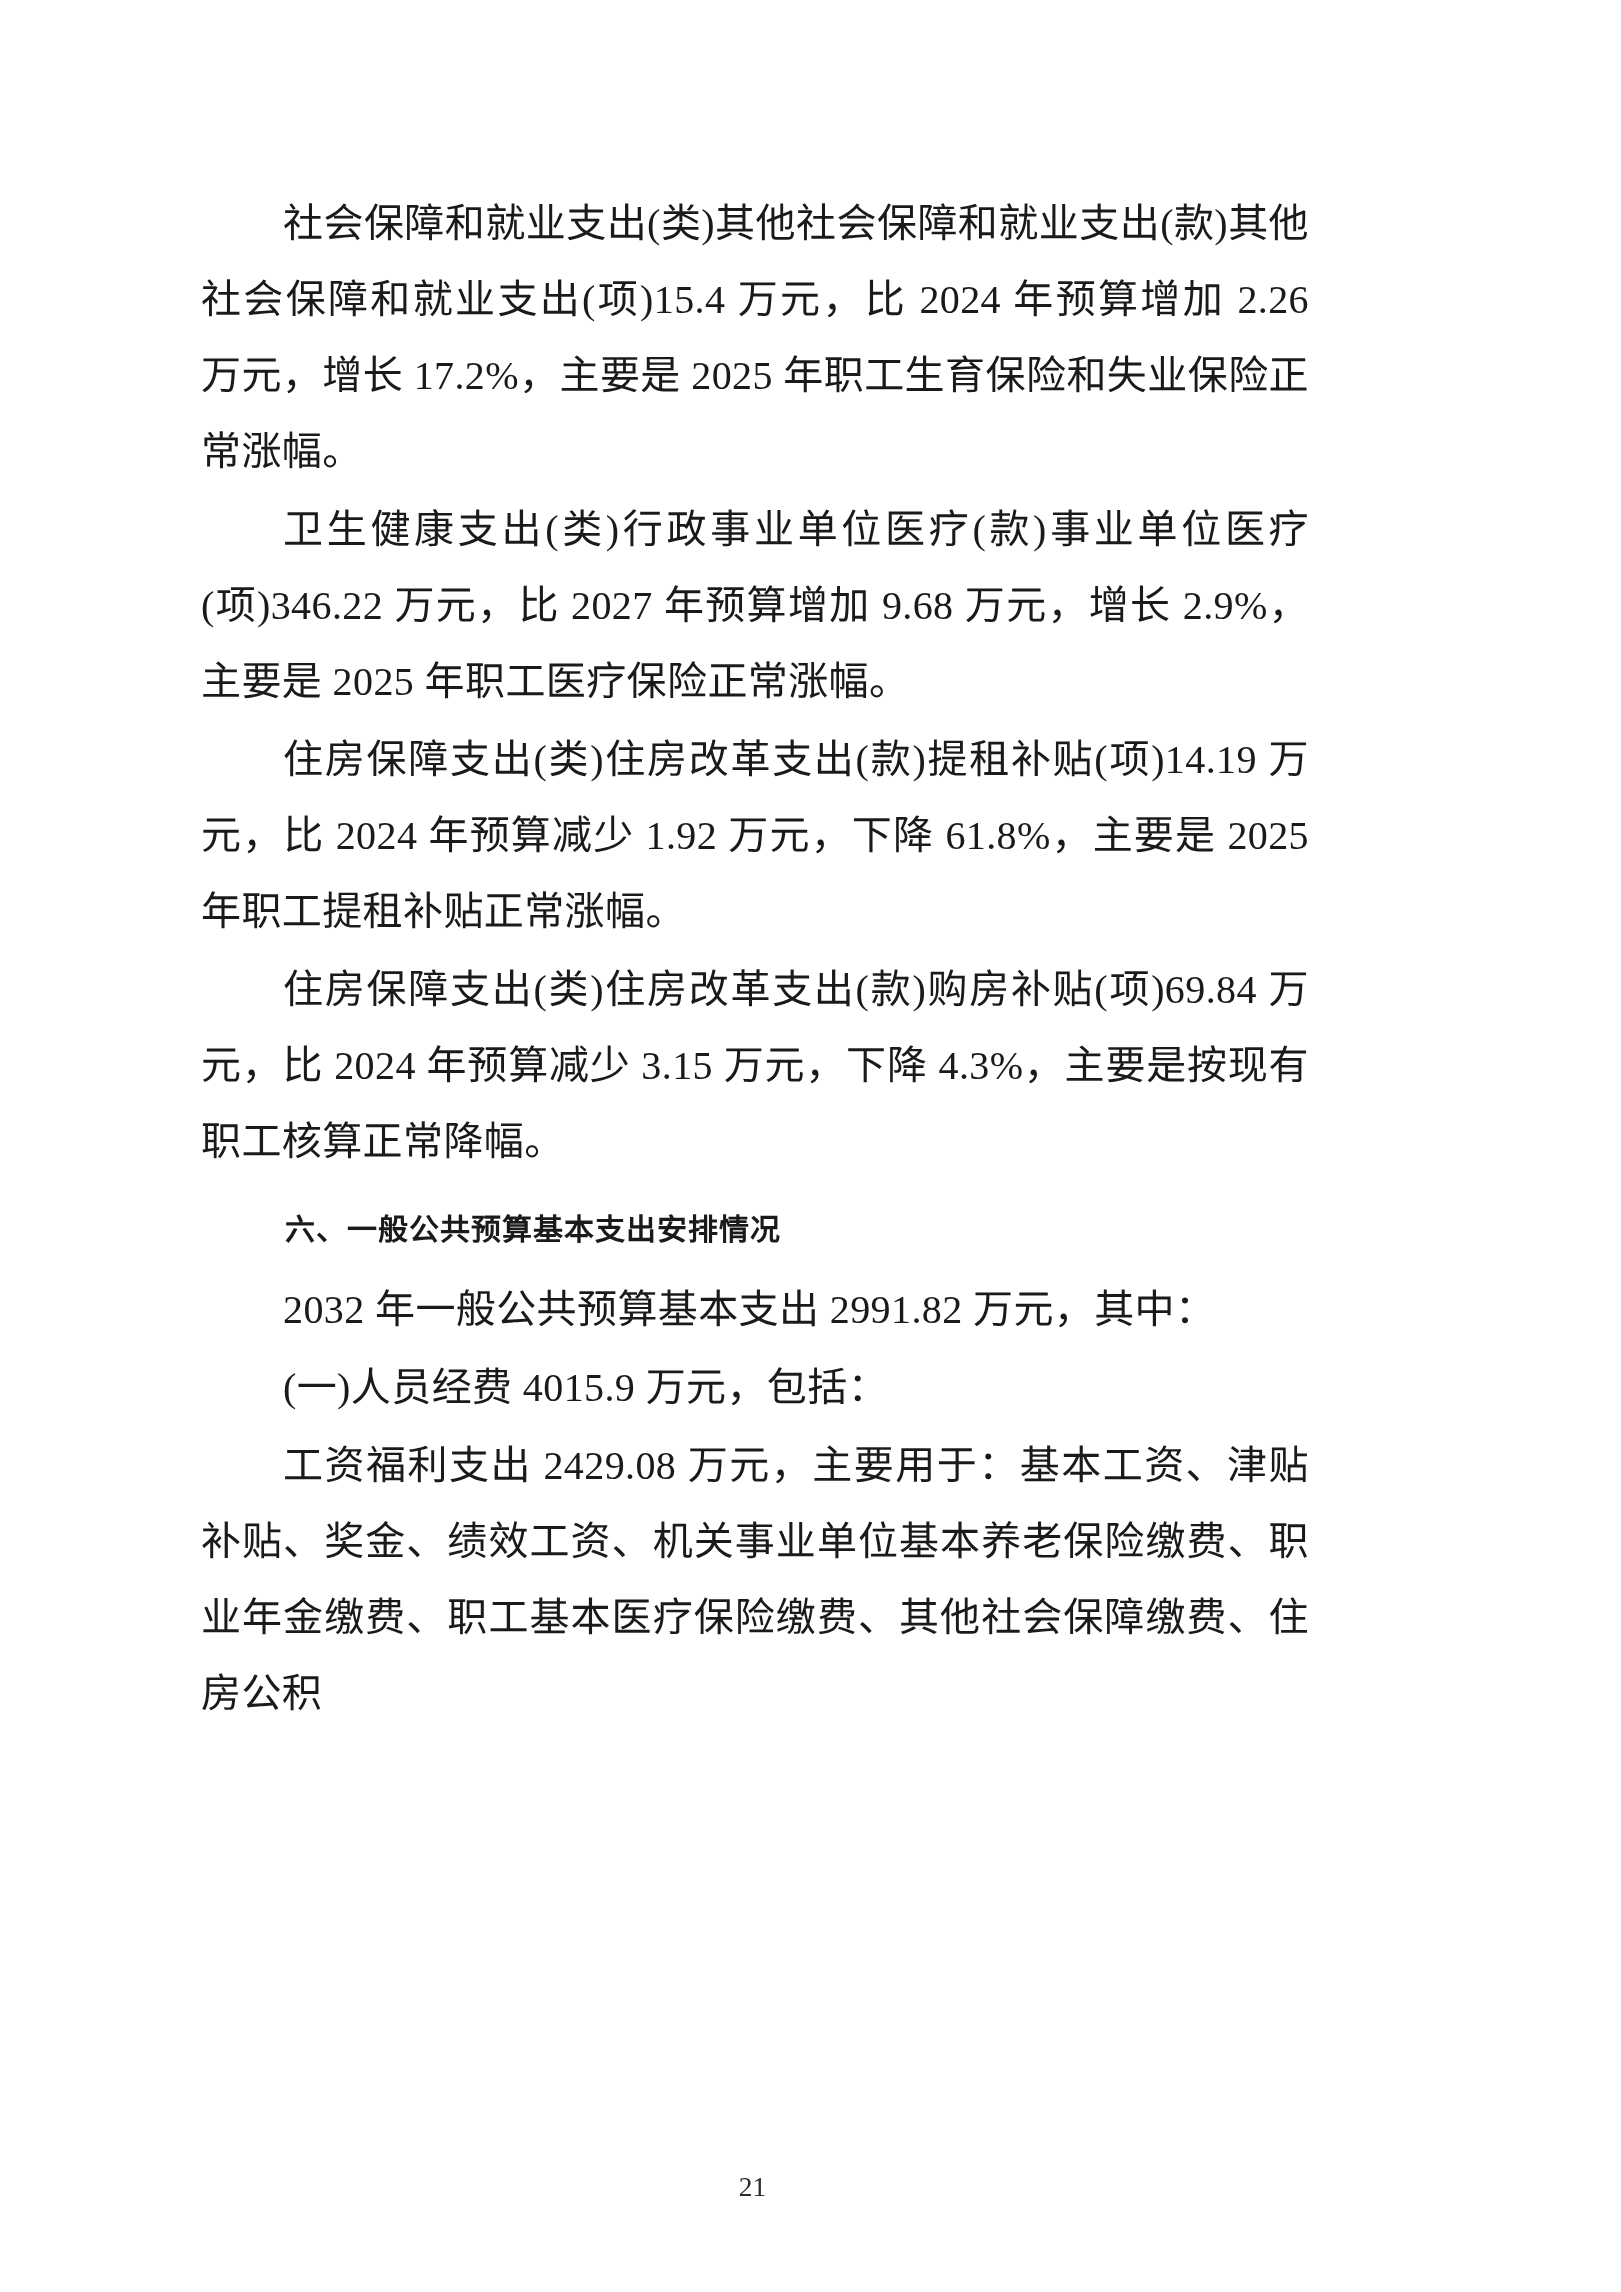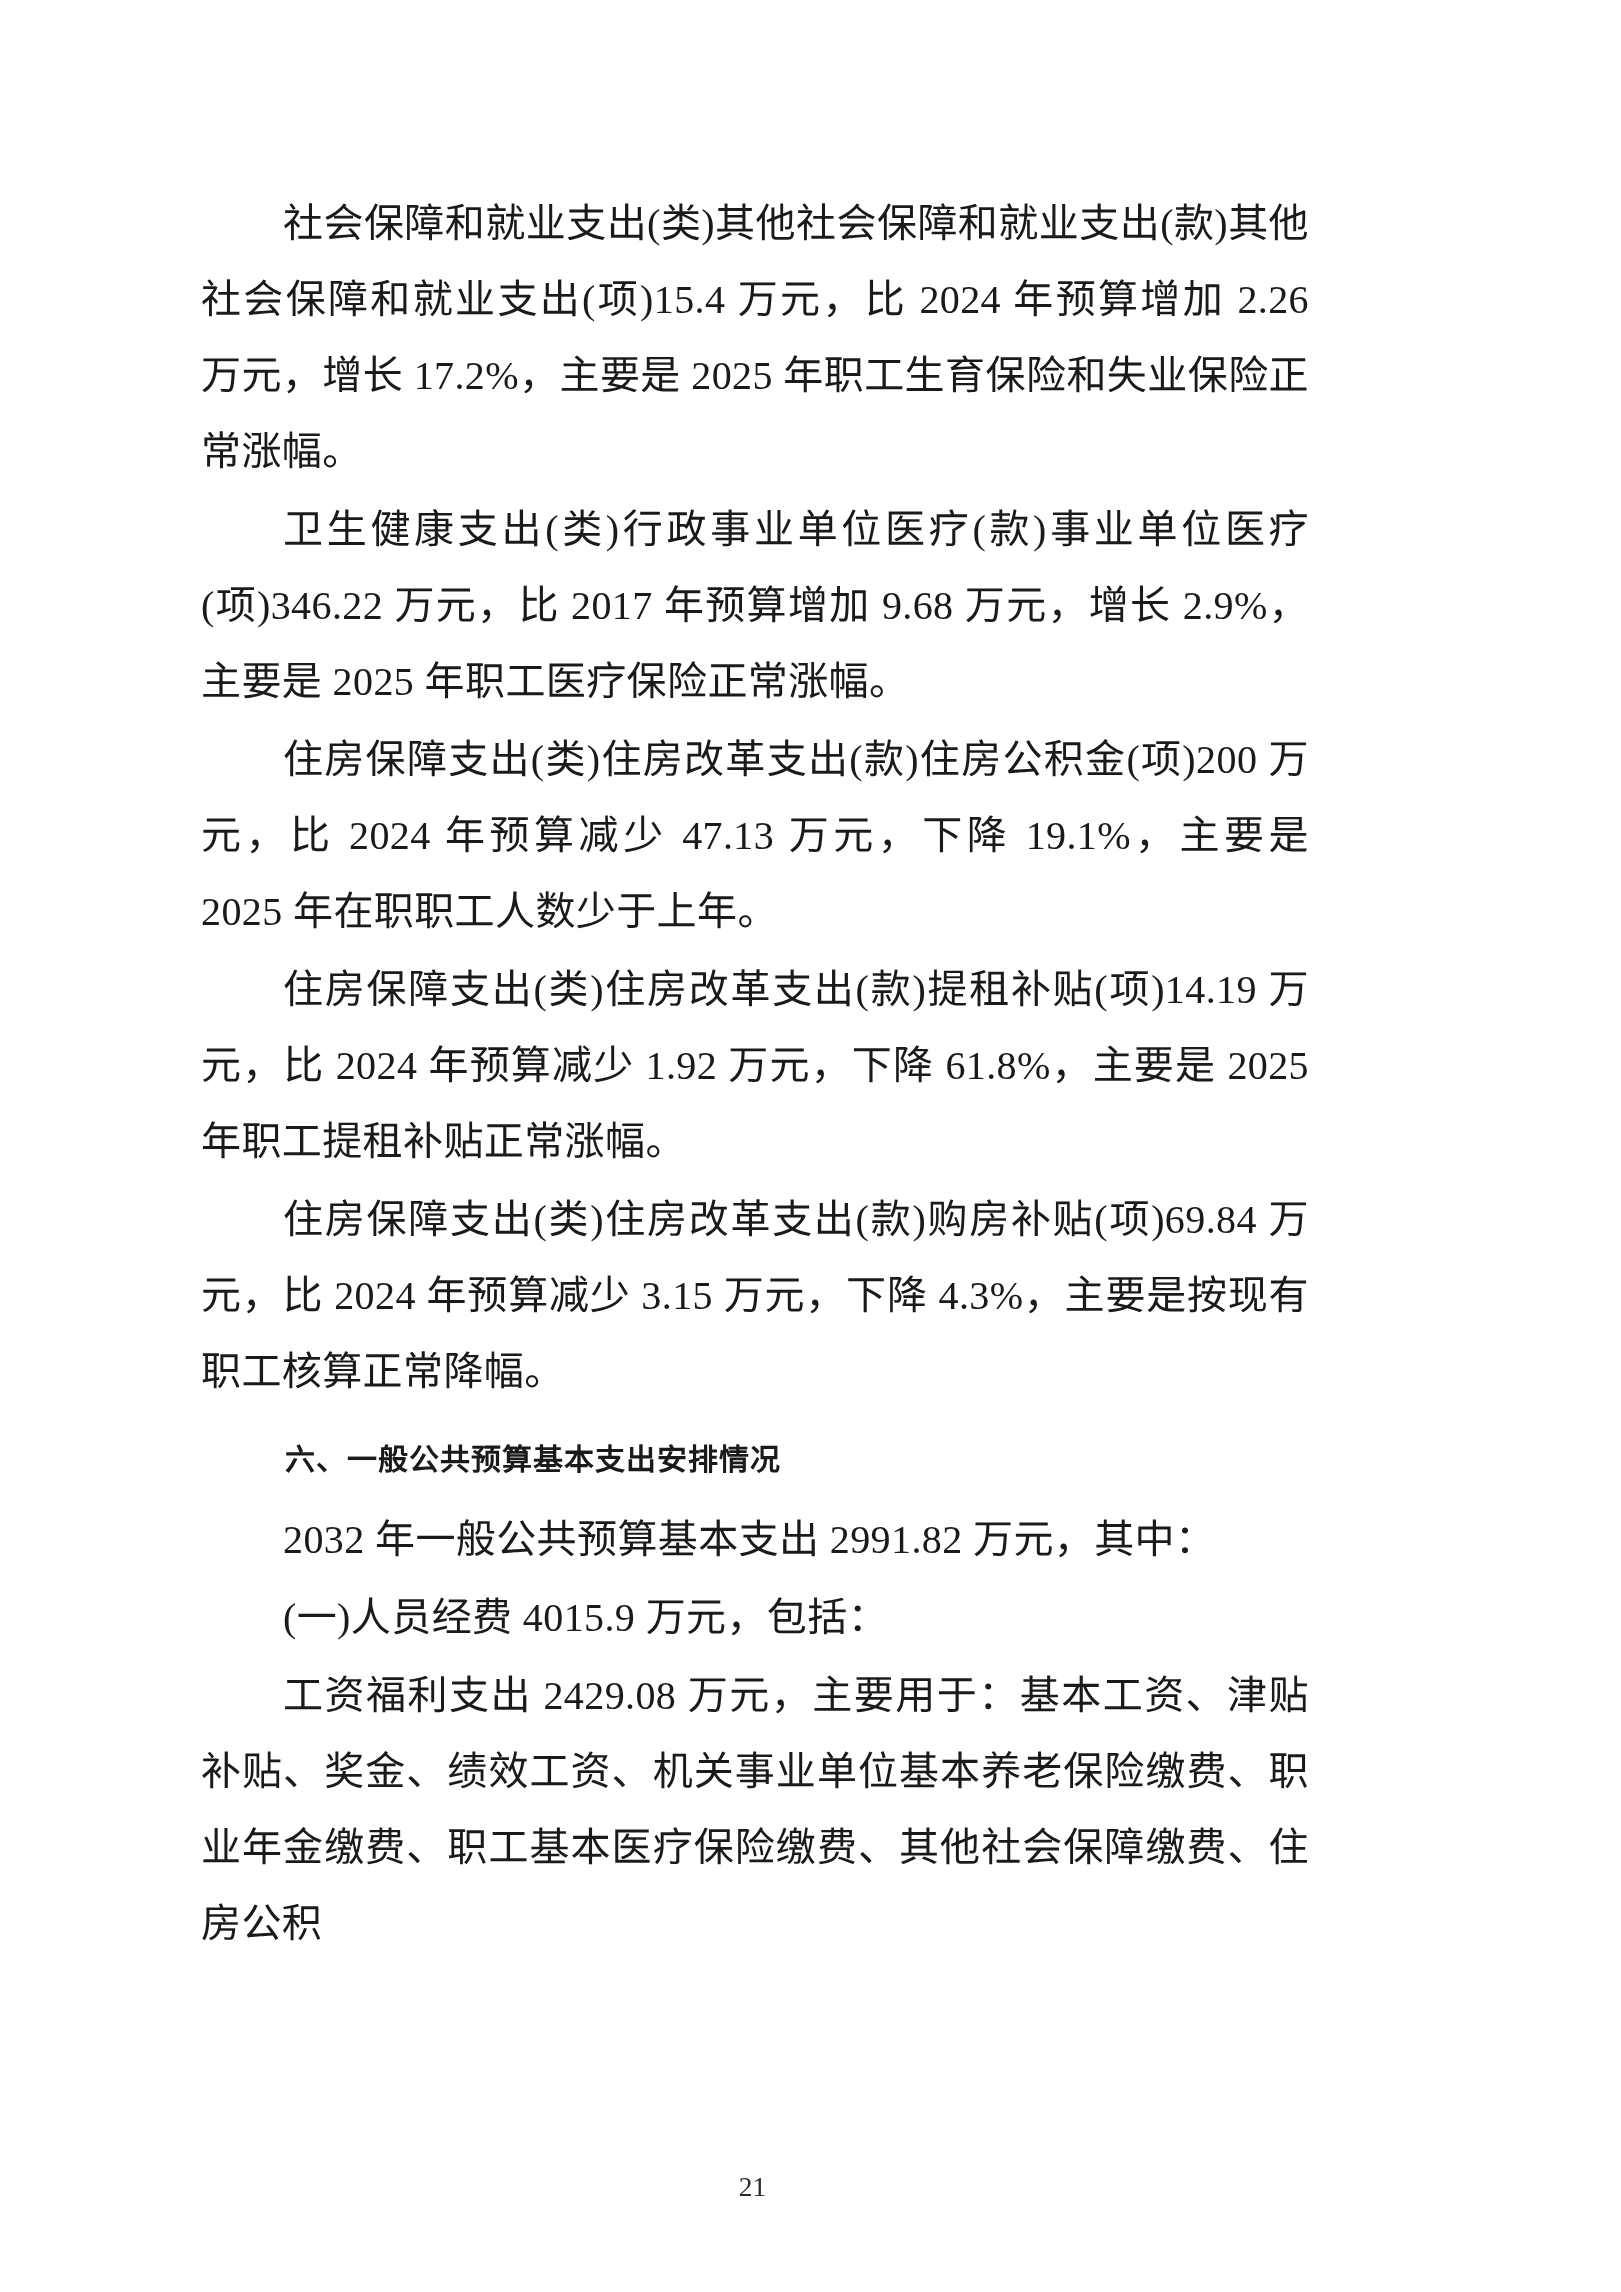--- a/index.html
+++ b/index.html
@@ -55,23 +55,22 @@
     color: #2b2b2b;
   }
 </style>
 </head>
 <body>
 
 <div class="page">
 
   <p class="body-text para">社会保障和就业支出(类)其他社会保障和就业支出(款)其他社会保障和就业支出(项)15.4 万元，比 2024 年预算增加 2.26 万元，增长 17.2%，主要是 2025 年职工生育保险和失业保险正常涨幅。</p>
 
-  <p class="body-text para">卫生健康支出(类)行政事业单位医疗(款)事业单位医疗(项)346.22 万元，比 2017 年预算增加 9.68 万元，增长 2.9%，主要是 2025 年职工医疗保险正常涨幅。</p>
+  <p class="body-text para">卫生健康支出(类)行政事业单位医疗(款)事业单位医疗(项)346.22 万元，比 2027 年预算增加 9.68 万元，增长 2.9%，主要是 2025 年职工医疗保险正常涨幅。</p>
 
-  <p class="body-text para">住房保障支出(类)住房改革支出(款)住房公积金(项)200 万元，比 2024 年预算减少 47.13 万元，下降 19.1%，主要是 2025 年在职职工人数少于上年。</p>
 
   <p class="body-text para">住房保障支出(类)住房改革支出(款)提租补贴(项)14.19 万元，比 2024 年预算减少 1.92 万元，下降 61.8%，主要是 2025 年职工提租补贴正常涨幅。</p>
 
   <p class="body-text para">住房保障支出(类)住房改革支出(款)购房补贴(项)69.84 万元，比 2024 年预算减少 3.15 万元，下降 4.3%，主要是按现有职工核算正常降幅。</p>
 
   <h2 class="section-heading">六、一般公共预算基本支出安排情况</h2>
 
   <p class="body-text para">2032 年一般公共预算基本支出 2991.82 万元，其中：</p>
 
   <p class="body-text para">(一)人员经费 4015.9 万元，包括：</p>

